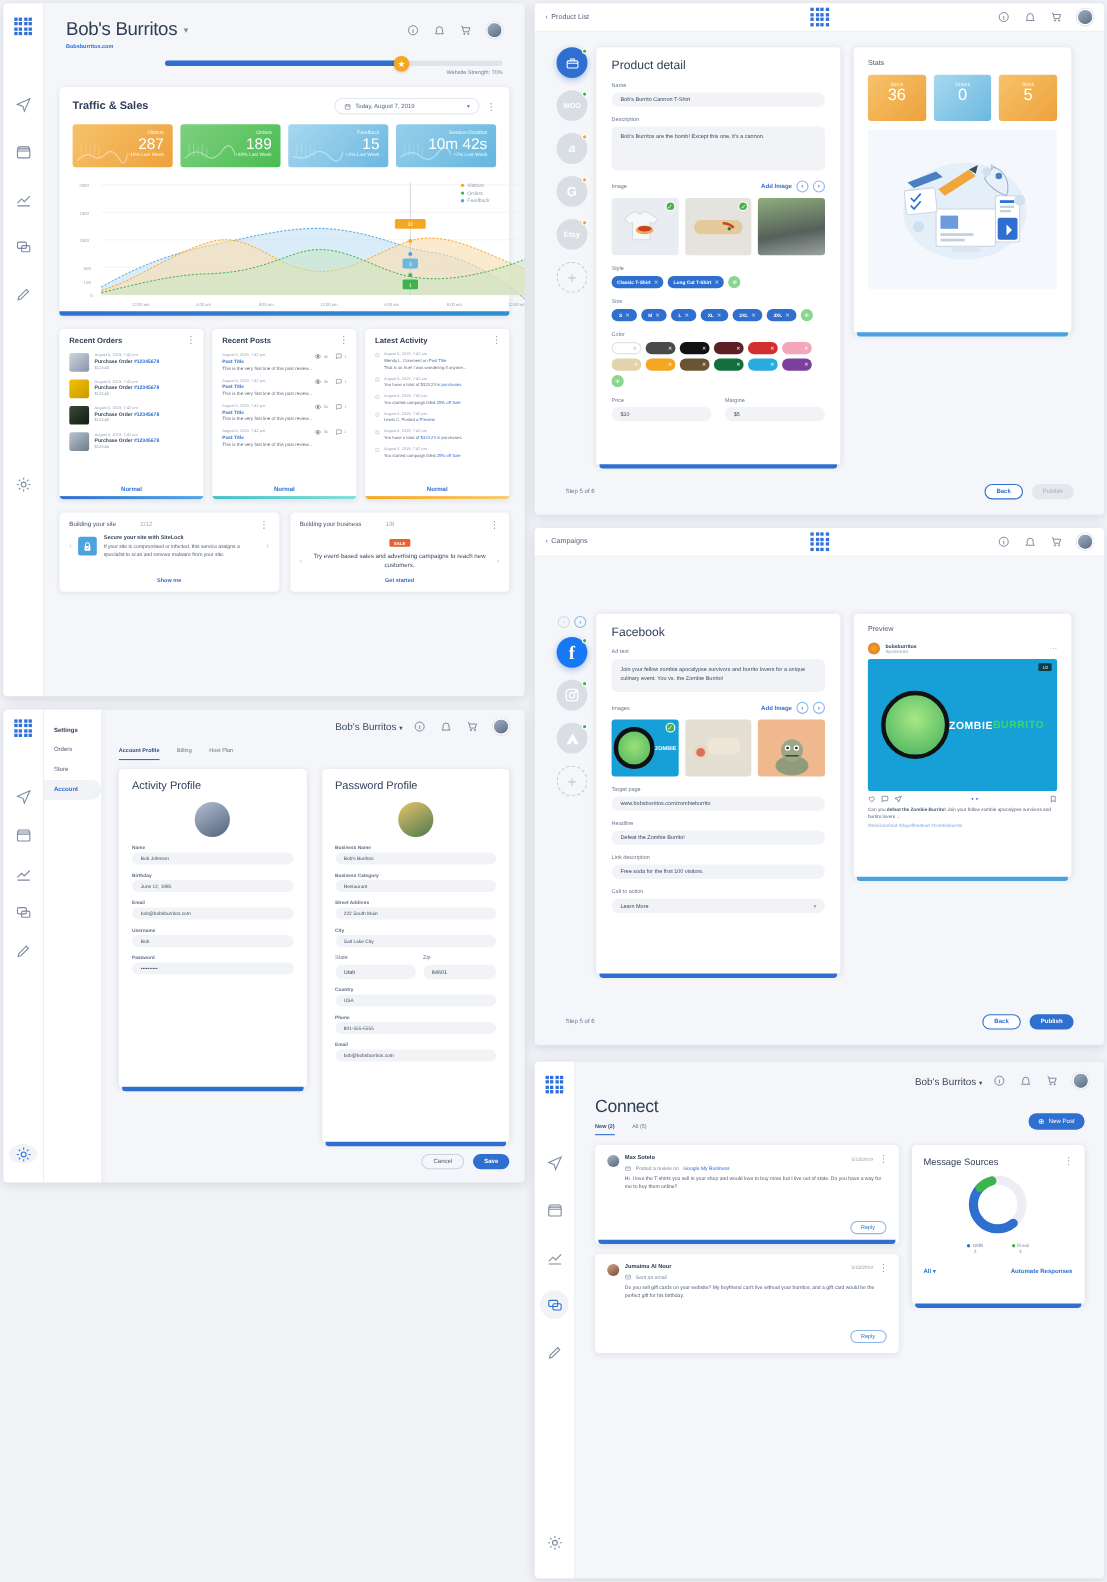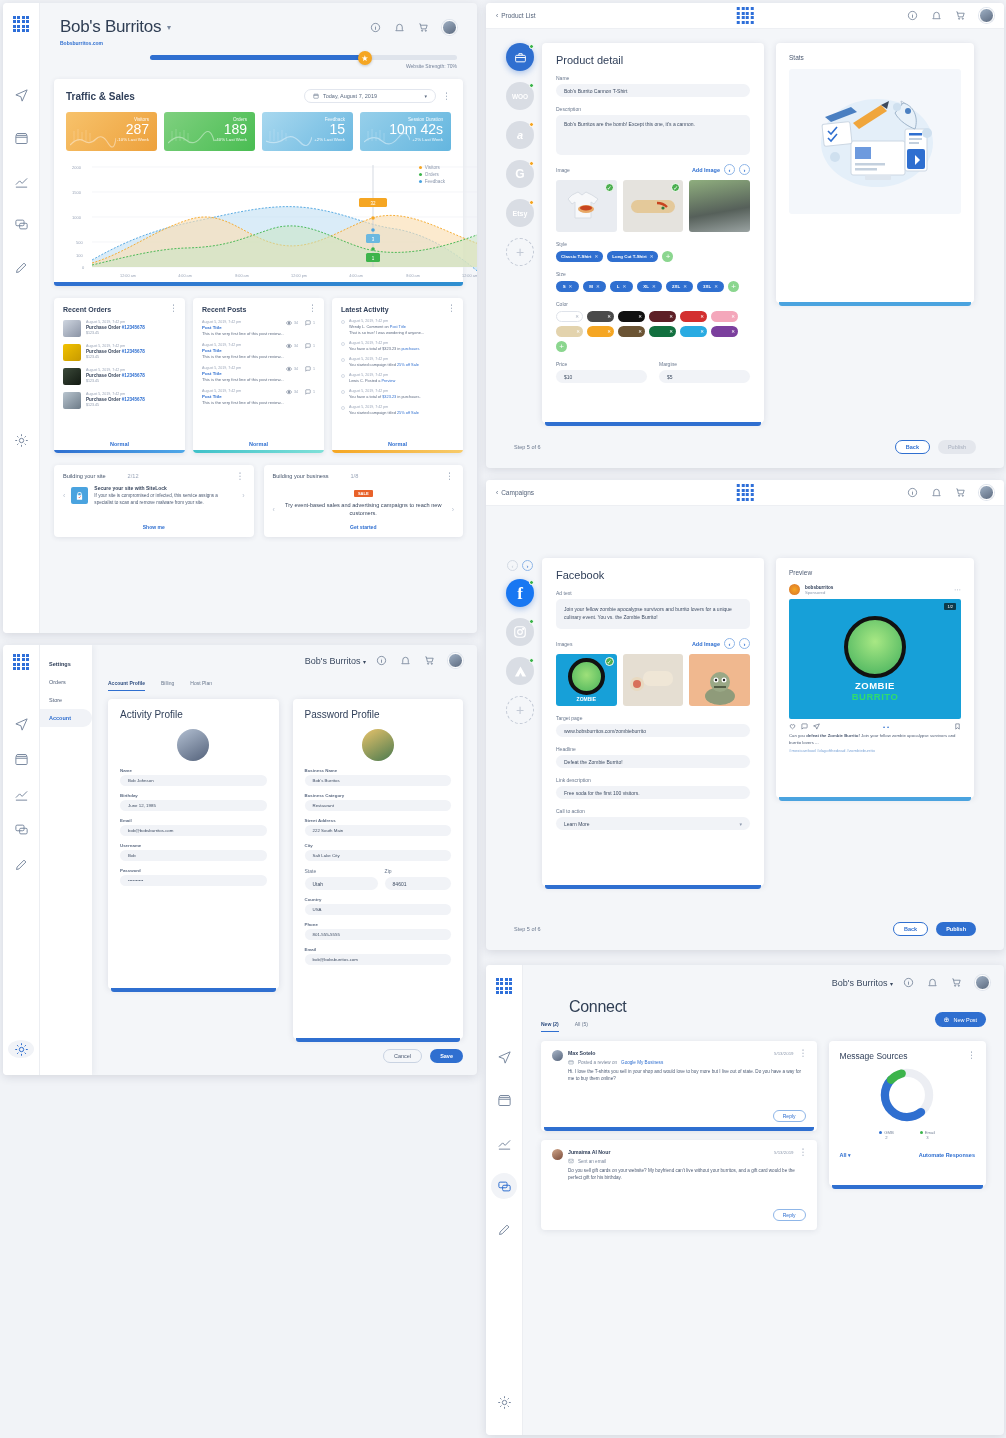--- a/index.html
+++ b/index.html
@@ -187,21 +187,21 @@
   .fld { margin-top:7px; }
   .fld .fl { font-size:4.4px; color:#5f6d84; font-weight:bold; margin-bottom:2px; }
   .fld .fin { height:11px; font-size:4.4px; }
   .fld2 { display:flex; gap:7px; margin-top:7px; }
 
   
   #p4 { left:486px; top:480px; width:518px; height:470px; background:#f4f6f9; }
 
   
   #p5 { left:486px; top:965px; width:518px; height:470px; background:#f4f6f9; }
-  .conn-h { font-size:16px; font-weight:400; color:#2f3e54; letter-spacing:-.3px;margin-left:28px; }
+  .conn-h { font-size:16px; font-weight:400; color:#2f3e54; letter-spacing:-.3px; }
   .msg { background:#fff; border-radius:4px; box-shadow:0 1px 6px rgba(40,50,80,.10);
          padding:9px 11px; position:relative; margin-bottom:9px; }
   .msg .nm { font-size:5.2px; font-weight:bold; color:#31405a; }
   .msg .sub { font-size:4.6px; color:#7b889d; margin-top:3px; display:flex;
               align-items:center; gap:4px; }
   .msg .sub a { color:#2f6fd0; }
   .msg .bd { font-size:4.6px; color:#4d5b73; line-height:1.5; margin-top:4px; }
   .msg .dt { position:absolute; right:23px; top:10px; font-size:4.4px; color:#8d99ad; }
   .msg .reply { position:absolute; right:11px; bottom:9px; border:1px solid #8fb6e8;
                 color:#2f6fd0; border-radius:9px; height:12px; padding:0 9px;
@@ -215,21 +215,21 @@
               padding:10px 11px; position:relative; }
   .src-card h3 { font-size:8.5px; font-weight:400; color:#31405a; }
   .donut-leg { display:flex; justify-content:center; gap:26px; margin-top:6px;
                font-size:4.2px; color:#7b889d; text-align:center; }
   .donut-leg i { width:3px; height:3px; border-radius:50%; display:inline-block;
                  margin-right:2px; }
   .src-foot { display:flex; align-items:center; margin-top:12px; }
   .src-foot .all { font-size:5.5px; color:#2f6fd0; font-weight:bold; }
   .src-foot .auto { margin-left:auto; font-size:5.5px; color:#2f6fd0; font-weight:bold; }
 
-  .zombie { background:#17a0d8; display:flex; flex-direction:column; align-items:center;
+  .zombie { background:#17a0d8; display:flex; align-items:center;
             justify-content:center; }
   .z-ring { width:62%; aspect-ratio:1; border-radius:50%; border:4px solid #111;
             background:radial-gradient(circle at 50% 45%,#9ee07a,#49b35a); }
 </style>
 </head>
 <body>
 
 <div class="panel" id="p1">
   <div class="railbar">
     <div class="rail-ico">
@@ -836,20 +836,34 @@
       <div style="flex:1">
         <div class="fl">Margine</div>
         <div class="fin">$5</div>
         </div>
     </div>
     <div class="card-underline" style="background:#2f6fd0"></div>
   </div>
 
   <div class="wcard" style="left:290px;top:40px;width:198px;height:260px;padding:11px 13px;">
     <div style="font-size:6.5px;color:#4d5b73">Stats</div>
+    <div class="stats-k">
+      <div class="kpi k1">
+        <div class="t">Stock</div>
+        <div class="v">36</div>
+        </div>
+      <div class="kpi k3">
+        <div class="t">Orders</div>
+        <div class="v">0</div>
+        </div>
+      <div class="kpi k1">
+        <div class="t">Sizes</div>
+        <div class="v">5</div>
+        </div>
+    </div>
     <div style="margin-top:8px;height:145px;background:#f4f7fb;border-radius:3px;display:flex;align-items:center;justify-content:center">
       <svg width="140" height="110" viewBox="0 0 140 110">
         <ellipse cx="72" cy="56" rx="56" ry="44" fill="#e4eff9"></ellipse>
         <rect x="46" y="54" width="54" height="34" rx="2" fill="#fff" stroke="#ccd7e3"></rect>
         <rect x="50" y="60" width="16" height="12" fill="#2f6fd0" opacity=".7"></rect>
         <rect x="50" y="76" width="30" height="2.5" fill="#c3d0de"></rect>
           <rect x="50" y="81" width="22" height="2.5" fill="#c3d0de"></rect>
         <rect x="60" y="88" width="26" height="5" rx="1" fill="#dde5ee"></rect>
         <rect x="100" y="42" width="22" height="42" rx="2" fill="#fff" stroke="#ccd7e3"></rect>
         <rect x="104" y="46" width="13" height="2.5" fill="#2f6fd0"></rect>

